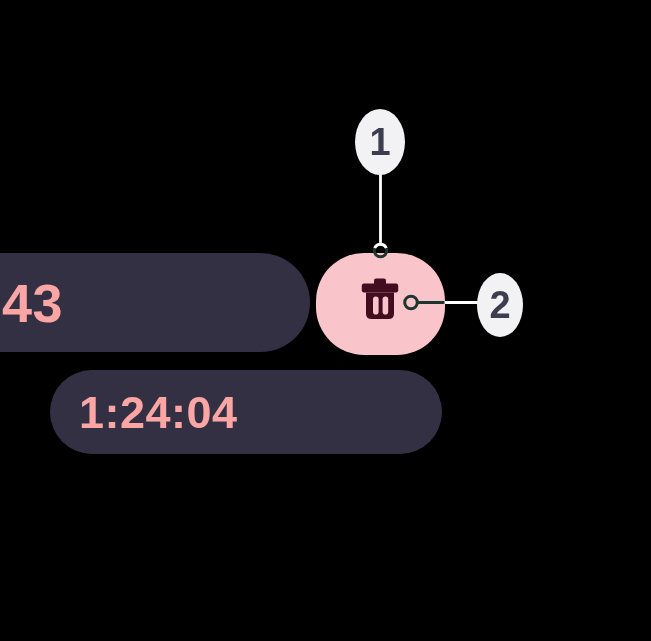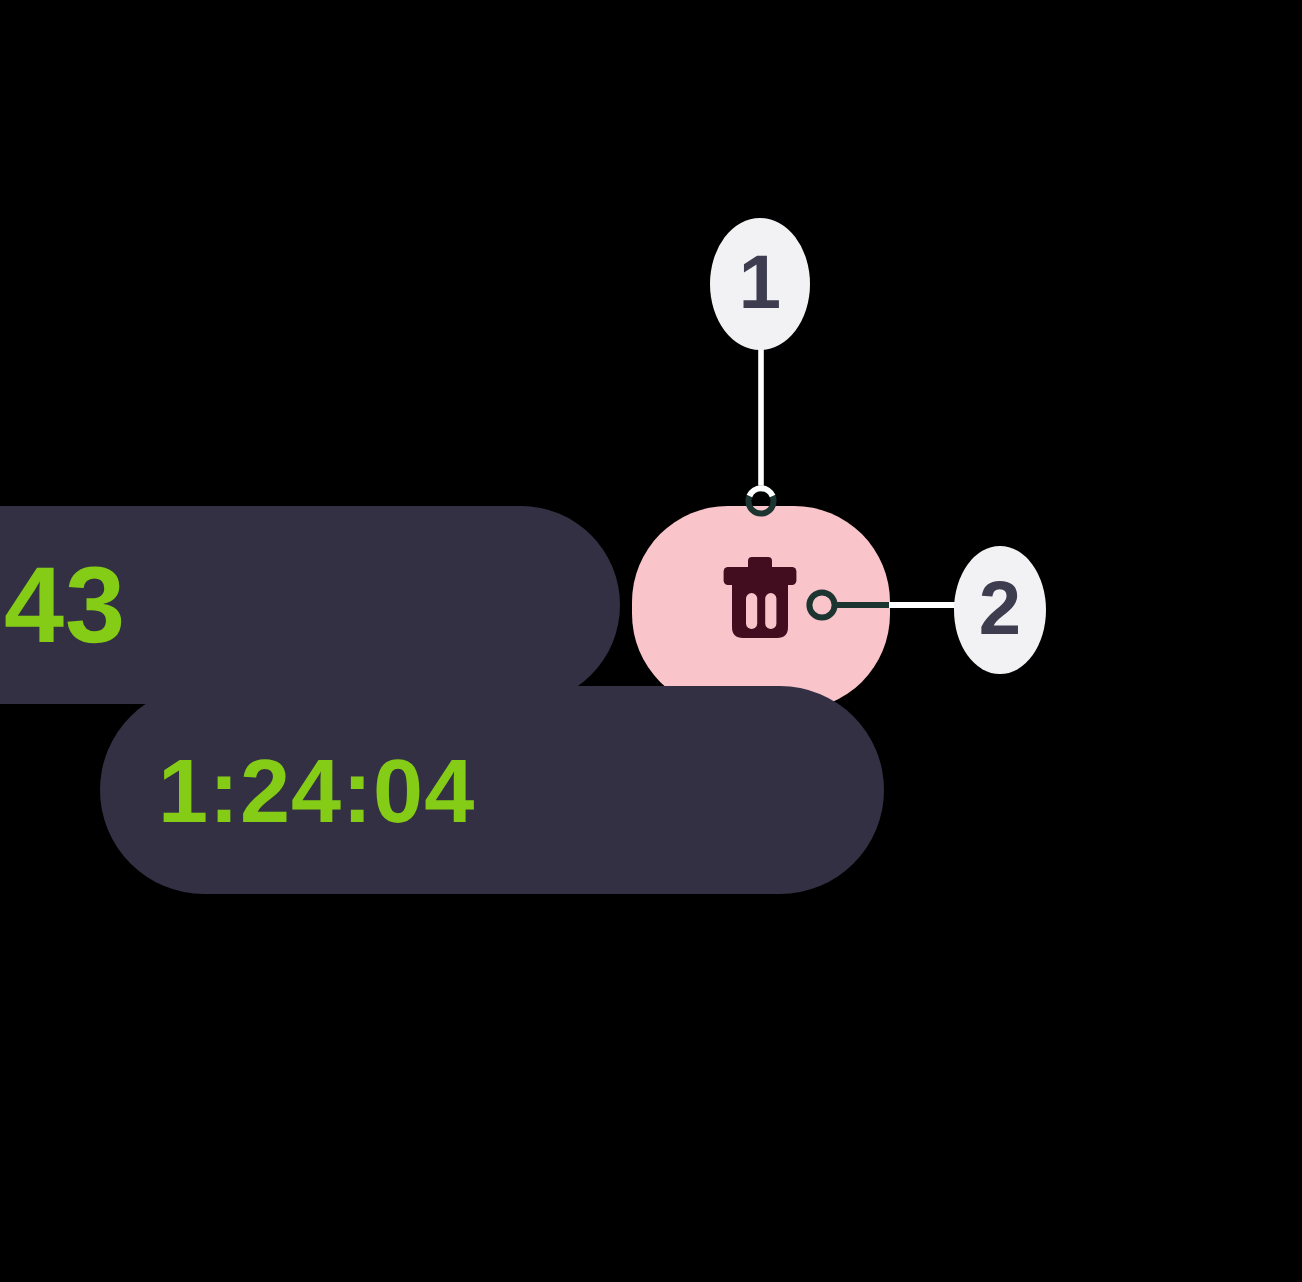--- a/index.html
+++ b/index.html
@@ -25,31 +25,31 @@
     width: 372px;
     height: 99px;
     border-radius: 49.5px;
   }
   .chip-partial .chip-text {
     margin-left: 64px;
     font-size: 54px;
   }
   .chip-full {
     left: 50px;
-    top: 343px;
+    top: 370px;
     width: 392px;
-    height: 104px;
+    height: 84px;
     border-radius: 52px;
   }
   .chip-full .chip-text {
     margin-left: 29px;
     font-size: 45px;
   }
   .chip-text {
-    color: #84cc16;
+    color: #fca5a5;
     font-weight: 600;
     letter-spacing: 0.5px;
     line-height: 1;
   }
 
   
   .delete-btn {
     position: absolute;
     left: 316px;
     top: 253px;

